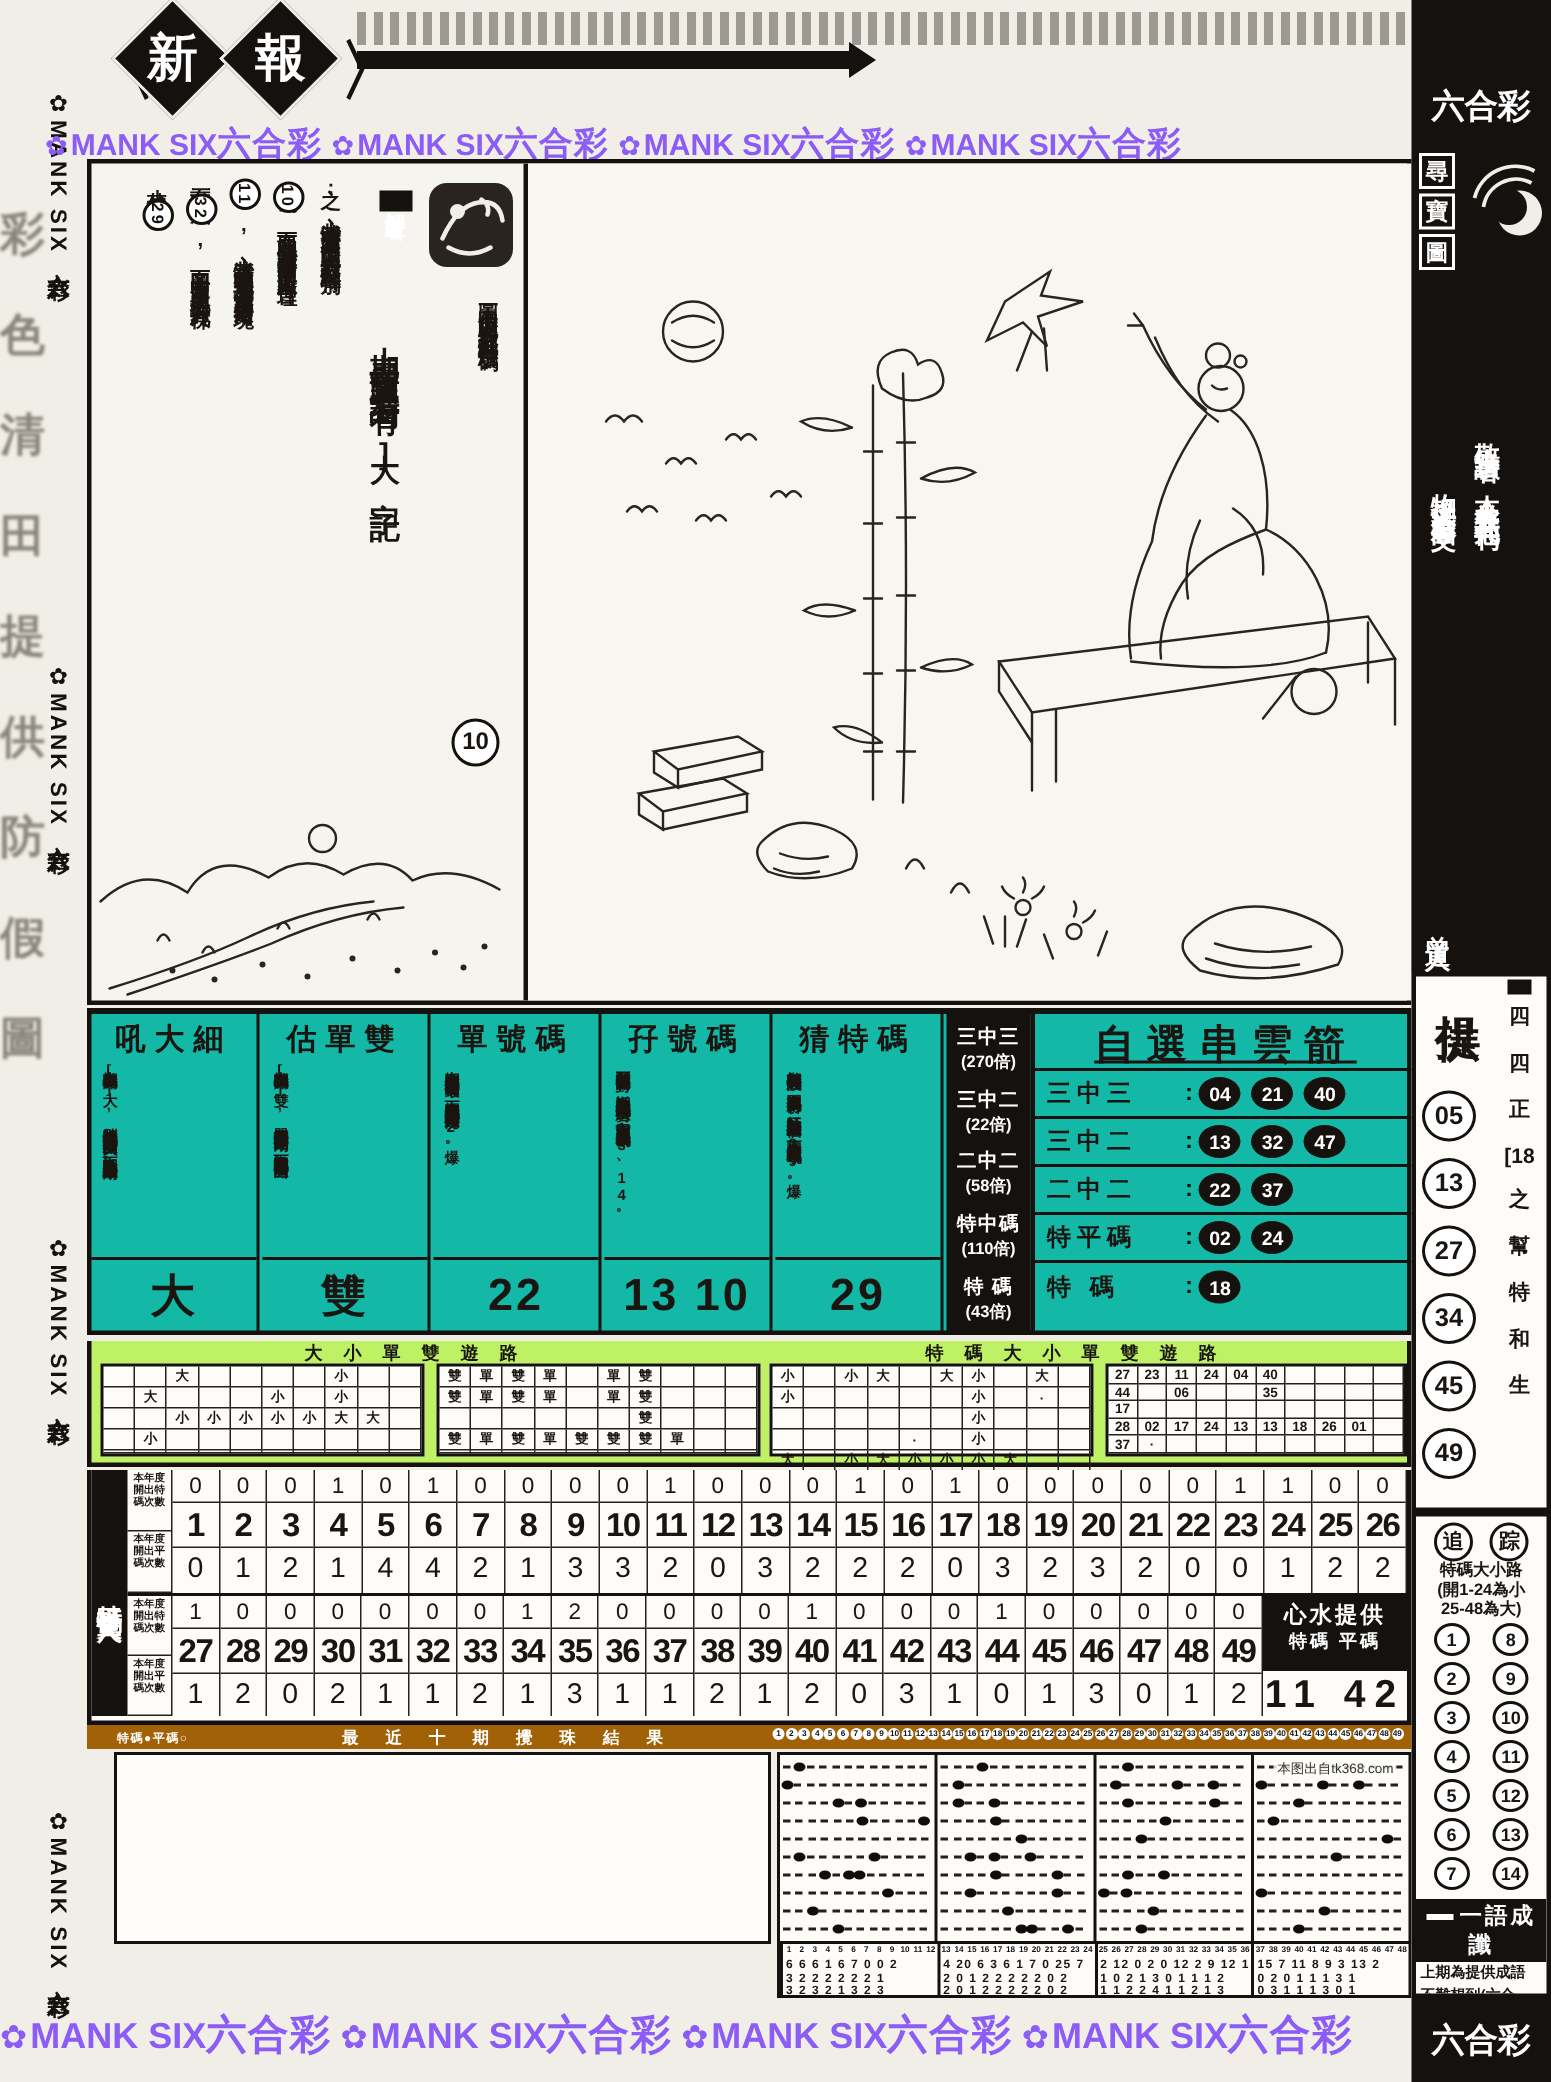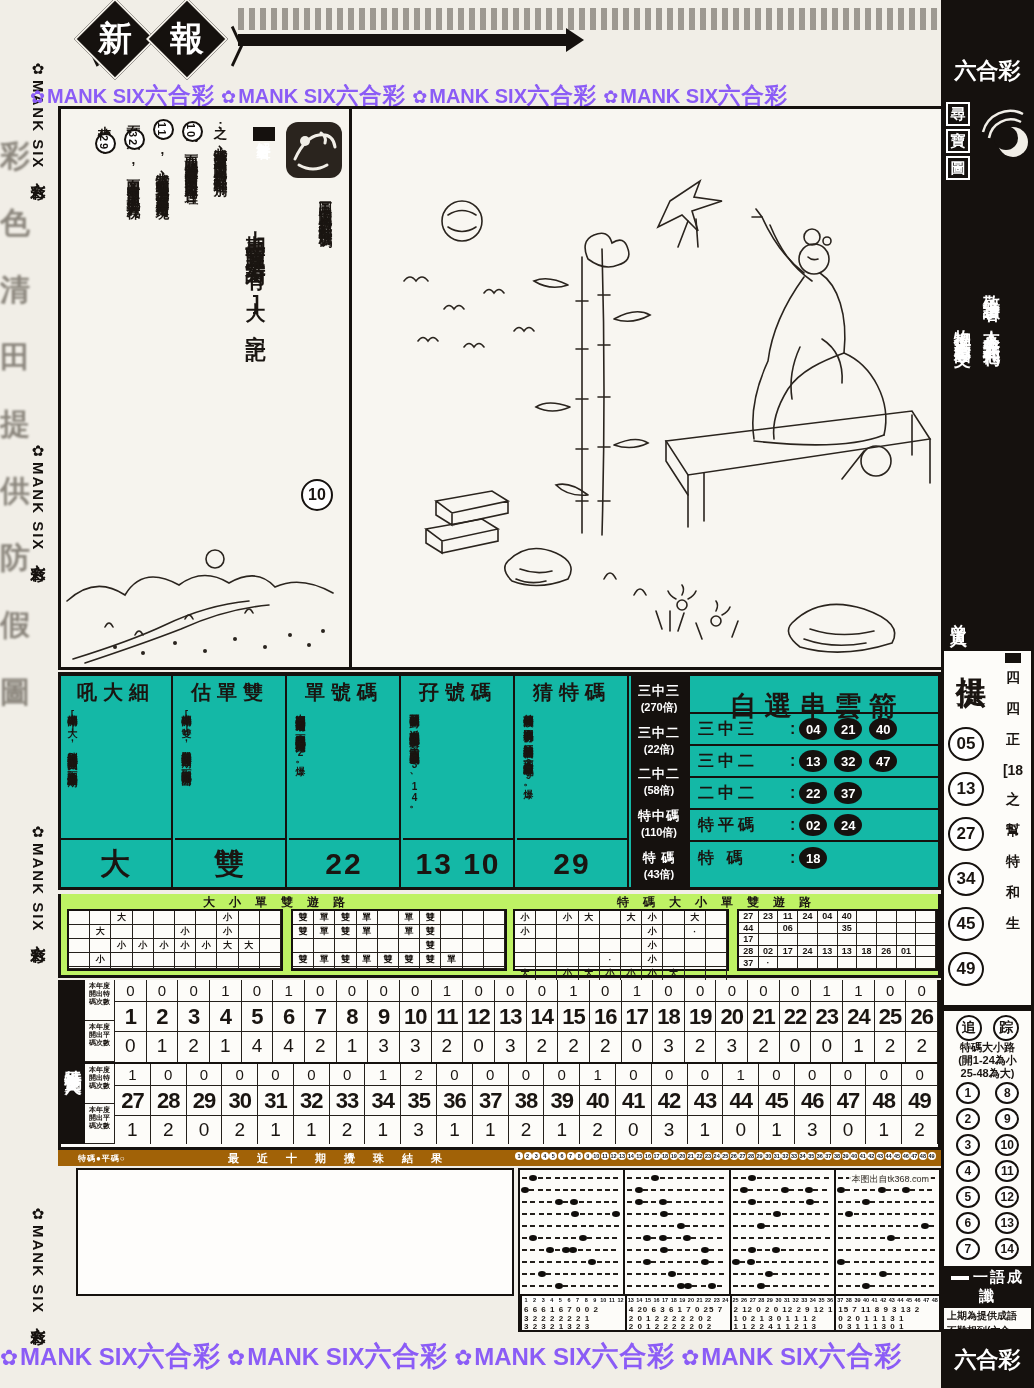--- a/index.html
+++ b/index.html
@@ -69,21 +69,21 @@
   .pred-title{height:30px;font-size:20px;font-weight:bold;text-align:center;letter-spacing:6px;padding-top:3px;}
   .pred-body{writing-mode:vertical-rl;text-orientation:upright;font-size:10px;line-height:14px;
              height:122px;margin:0 4px;letter-spacing:0.5px;font-weight:bold;}
   .pred-result{position:absolute;left:0;bottom:0;width:100%;height:50px;border-top:2px solid #15110e;
                font-size:30px;font-weight:bold;display:flex;align-items:center;justify-content:center;letter-spacing:2px;}
   #odds-bar{position:absolute;left:570px;top:0;width:56px;height:212px;background:#15110e;color:#fff;
             display:flex;flex-direction:column;justify-content:space-around;text-align:center;padding:2px 0;}
   .odds-name{font-size:13px;font-weight:bold;letter-spacing:1px;}
   .odds-mult{font-size:11px;font-weight:bold;}
   #selection-box{position:absolute;left:626px;top:0;width:257px;height:212px;border-left:3px solid #15110e;}
-  #sel-title{height:38px;font-size:27px;font-weight:bold;text-align:center;letter-spacing:8px;border-bottom:2px solid #15110e;padding-top:12px;}
+  #sel-title{height:38px;font-size:27px;font-weight:bold;text-align:center;letter-spacing:8px;border-bottom:2px solid #15110e;padding-top:2px;text-decoration:underline;}
   .sel-row{height:32px;border-bottom:2px solid #15110e;display:flex;align-items:center;padding-left:8px;}
   .sel-row:last-child{border-bottom:none;}
   .sel-label{font-size:16px;font-weight:bold;letter-spacing:4px;width:92px;}
   .sel-colon{font-size:16px;font-weight:bold;margin-right:4px;}
   .sel-num{width:28px;height:22px;background:#15110e;color:#fff;border-radius:50%;font-size:13px;font-weight:bold;
            display:flex;align-items:center;justify-content:center;margin-right:7px;}
 
   
   #road-section{position:absolute;left:58px;top:894px;width:883px;height:84px;border:3px solid #15110e;border-top:none;background:#bef264;}
   .road-header{position:absolute;top:0;font-size:12px;font-weight:bold;letter-spacing:14px;text-align:center;}
@@ -942,20 +942,27 @@
         <div class="stat-col" data-name="stats-column">
           <div class="st-special" data-name="special-count">0</div>
           <div class="st-number" data-name="ball-number">48</div>
           <div class="st-ping" data-name="ping-count">1</div>
         </div>
         <div class="stat-col" data-name="stats-column">
           <div class="st-special" data-name="special-count">0</div>
           <div class="st-number" data-name="ball-number">49</div>
           <div class="st-ping" data-name="ping-count">2</div>
         </div>
+        <div data-name="hint-box" id="hint-box">
+          <div data-name="hint-black" id="hint-black">
+            <div data-name="hint-title" id="hint-title">心水提供</div>
+            <div data-name="hint-columns" id="hint-cols">特碼 平碼</div>
+          </div>
+          <div data-name="hint-values" id="hint-vals">11 42</div>
+        </div>
       </div>
   </div>
 
   <div id="recent-section" data-name="recent-draws-section">
     <div id="recent-bar" data-name="recent-header-bar">
       <span id="recent-legend" data-name="recent-legend">特碼●平碼○</span>
       <span id="recent-header" data-name="recent-header-title">最近十期攪珠結果</span>
       <span id="circ-top" data-name="recent-number-row-top"><span class="tiny-circ" data-name="draw-number-circle">1</span><span class="tiny-circ" data-name="draw-number-circle">2</span><span class="tiny-circ" data-name="draw-number-circle">3</span><span class="tiny-circ" data-name="draw-number-circle">4</span><span class="tiny-circ" data-name="draw-number-circle">5</span><span class="tiny-circ" data-name="draw-number-circle">6</span><span class="tiny-circ" data-name="draw-number-circle">7</span><span class="tiny-circ" data-name="draw-number-circle">8</span><span class="tiny-circ" data-name="draw-number-circle">9</span><span class="tiny-circ" data-name="draw-number-circle">10</span><span class="tiny-circ" data-name="draw-number-circle">11</span><span class="tiny-circ" data-name="draw-number-circle">12</span><span class="tiny-circ" data-name="draw-number-circle">13</span><span class="tiny-circ" data-name="draw-number-circle">14</span><span class="tiny-circ" data-name="draw-number-circle">15</span><span class="tiny-circ" data-name="draw-number-circle">16</span><span class="tiny-circ" data-name="draw-number-circle">17</span><span class="tiny-circ" data-name="draw-number-circle">18</span><span class="tiny-circ" data-name="draw-number-circle">19</span><span class="tiny-circ" data-name="draw-number-circle">20</span><span class="tiny-circ" data-name="draw-number-circle">21</span><span class="tiny-circ" data-name="draw-number-circle">22</span><span class="tiny-circ" data-name="draw-number-circle">23</span><span class="tiny-circ" data-name="draw-number-circle">24</span><span class="tiny-circ" data-name="draw-number-circle">25</span><span class="tiny-circ" data-name="draw-number-circle">26</span><span class="tiny-circ" data-name="draw-number-circle">27</span><span class="tiny-circ" data-name="draw-number-circle">28</span><span class="tiny-circ" data-name="draw-number-circle">29</span><span class="tiny-circ" data-name="draw-number-circle">30</span><span class="tiny-circ" data-name="draw-number-circle">31</span><span class="tiny-circ" data-name="draw-number-circle">32</span><span class="tiny-circ" data-name="draw-number-circle">33</span><span class="tiny-circ" data-name="draw-number-circle">34</span><span class="tiny-circ" data-name="draw-number-circle">35</span><span class="tiny-circ" data-name="draw-number-circle">36</span><span class="tiny-circ" data-name="draw-number-circle">37</span><span class="tiny-circ" data-name="draw-number-circle">38</span><span class="tiny-circ" data-name="draw-number-circle">39</span><span class="tiny-circ" data-name="draw-number-circle">40</span><span class="tiny-circ" data-name="draw-number-circle">41</span><span class="tiny-circ" data-name="draw-number-circle">42</span><span class="tiny-circ" data-name="draw-number-circle">43</span><span class="tiny-circ" data-name="draw-number-circle">44</span><span class="tiny-circ" data-name="draw-number-circle">45</span><span class="tiny-circ" data-name="draw-number-circle">46</span><span class="tiny-circ" data-name="draw-number-circle">47</span><span class="tiny-circ" data-name="draw-number-circle">48</span><span class="tiny-circ" data-name="draw-number-circle">49</span></span>
     </div>
     <div id="recent-left-box" data-name="recent-blank-box"></div>

